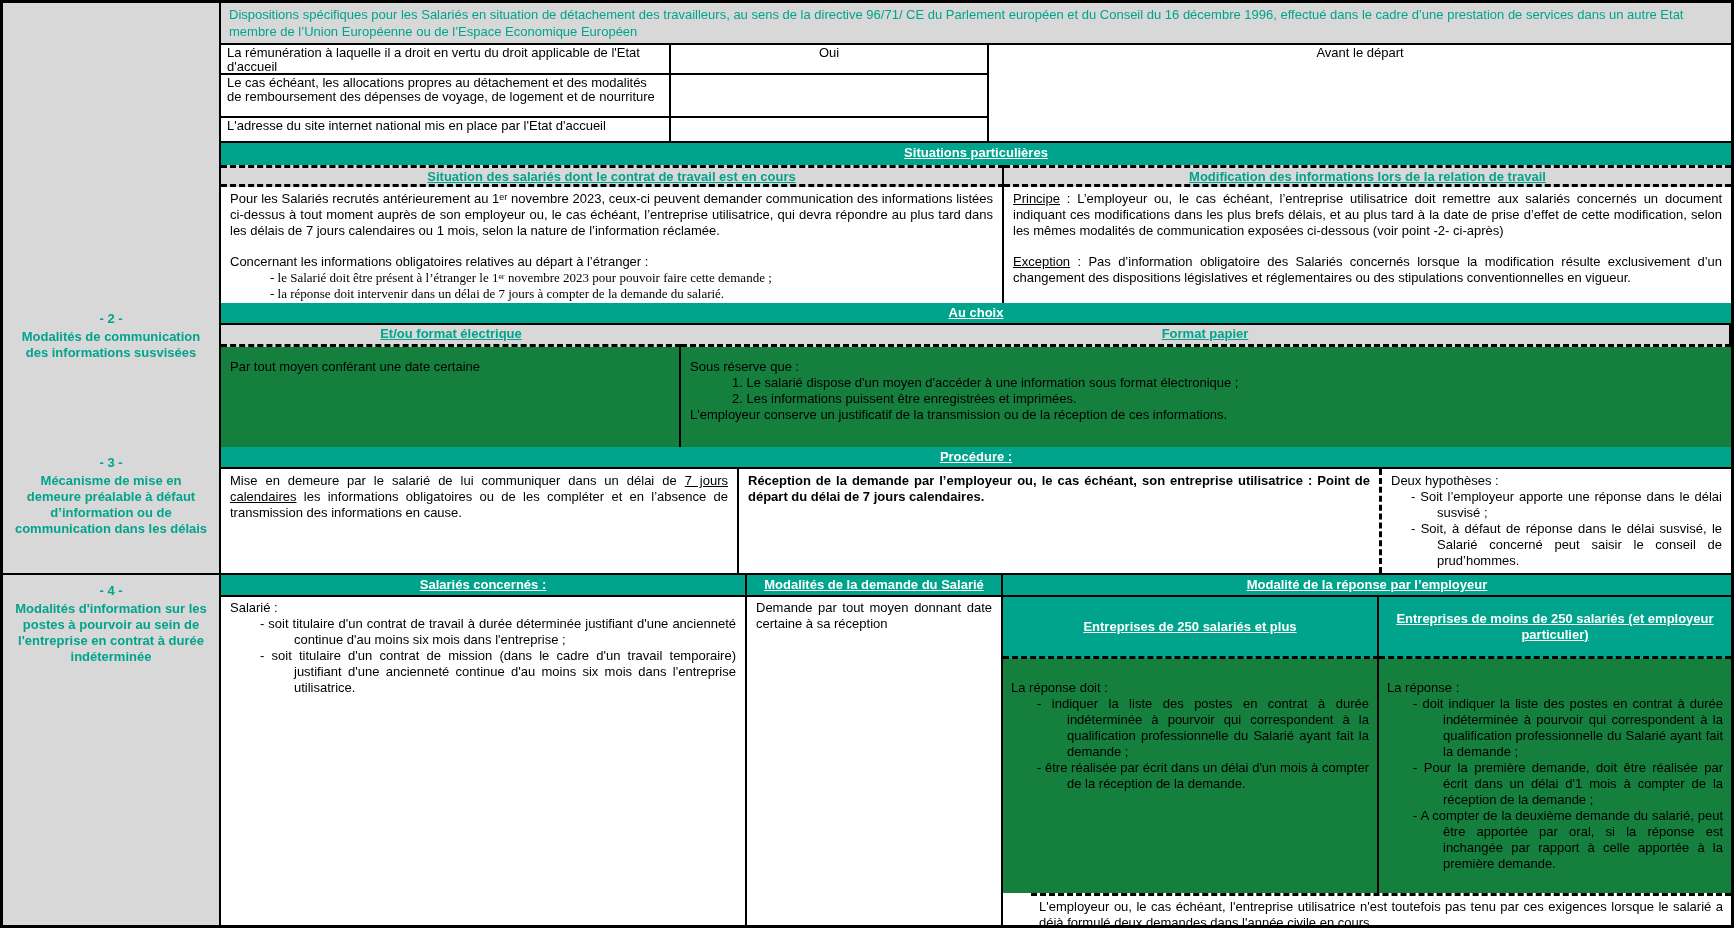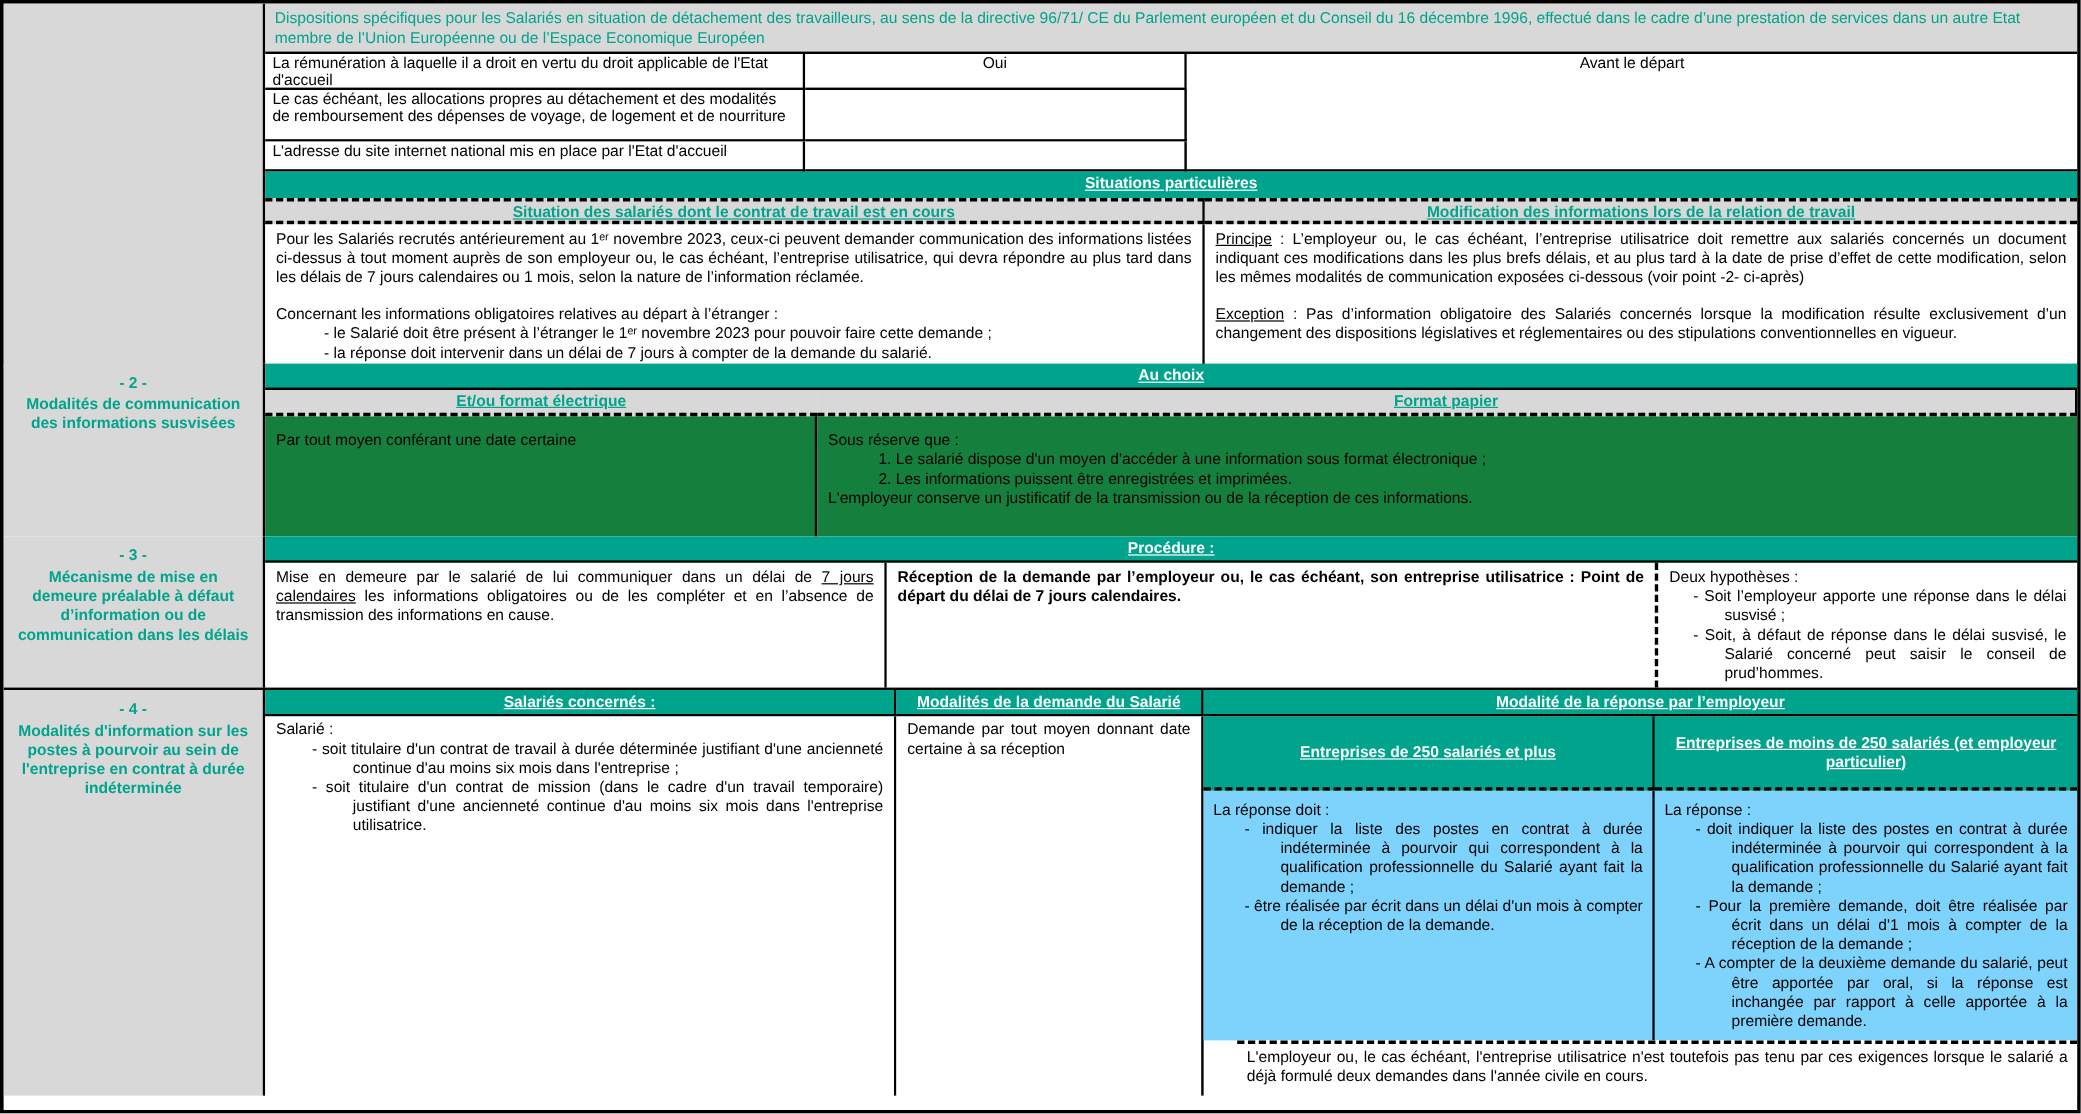--- a/index.html
+++ b/index.html
@@ -23,21 +23,21 @@
   .title-band { background:var(--gray); color:var(--teal); border-bottom:2px solid #000; height:42px; padding:3px 8px; line-height:17px; flex:0 0 auto; }
   .toprows { display:grid; grid-template-columns:450px 318px 1fr; grid-template-rows:30px 43px 25px; flex:0 0 auto; }
   .toprows > div { border-right:2px solid #000; border-bottom:2px solid #000; padding:1px 6px; line-height:14px; background:#fff; }
   .toprows .mid { text-align:center; }
   .toprows .merged { grid-column:3; grid-row:1 / 4; border-right:none; text-align:center; }
   .band-sit { border-bottom:none; }
   .sit { display:grid; grid-template-columns:783px 1fr; grid-template-rows:22px 1fr; flex:1 1 auto; min-height:0; }
   .sit .gray-head { border-top:3px dashed #000; border-bottom:3px dashed #000; }
   .sit .colA { border-right:2px solid #000; }
   .sit-cell { background:#fff; padding:4px 9px; }
-  .ind40 { padding-left:40px; }
+  .ind40 { padding-left:40px;font-family:Liberation Serif, serif; }
 
   
   .sec-2 { height:147px; border-top:3px solid #000; }
   .s2c { display:grid; grid-template-columns:460px 1fr; grid-template-rows:22px 1fr; flex:1 1 auto; }
   .s2c .gray-head { border-bottom:3px dashed #000; }
   .s2c .colA { border-right:2px solid #000; }
   .s2cell { background:#15803d; padding:12px 9px; }
   .numitem { padding-left:42px; }
 
   
@@ -56,21 +56,21 @@
   .sec-4 { height:323px; }
   .s4c { display:grid; grid-template-columns:526px 256px 1fr; grid-template-rows:22px 1fr; flex:1 1 auto; min-height:0; }
   .s4c .hb { border-right:2px solid #000; }
   .s4cell { background:#fff; padding:3px 9px; }
   .s4c .colA { border-right:2px solid #000; grid-row:2; }
   .s4c .colB { border-right:2px solid #000; grid-row:2; }
   .hang1 { padding-left:64px; text-indent:-34px; text-align:justify; }
   .col3 { grid-row:2; display:grid; grid-template-columns:376px 1fr; grid-template-rows:62px 1fr 46px; min-height:0; }
   .subband { background:var(--teal); color:#fff; font-weight:bold; text-align:center; text-decoration:underline; display:flex; align-items:center; justify-content:center; padding:2px 10px; border-bottom:3px dashed #000; line-height:16px; }
   .subband.sa { border-right:2px solid #000; }
-  .c3cell { background:#7dd3fc; padding:8px 8px; min-height:0; overflow:hidden; }
+  .c3cell { background:#15803d; padding:21px 8px; min-height:0; overflow:hidden; }
   .c3cell.sa { border-right:2px solid #000; }
   .hang3 { padding-left:56px; text-indent:-30px; text-align:justify; }
   .c3footer { grid-column:1 / 3; border-top:3px dashed #000; background:#fff; padding:3px 8px; text-align:justify;margin-left:28px; }
 </style>
 </head>
 <body>
 
 <div class="page">
 
   <div class="sec sec-top">

